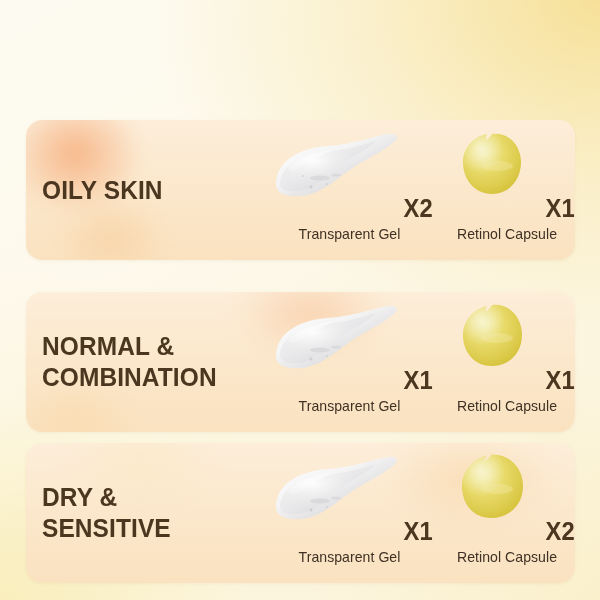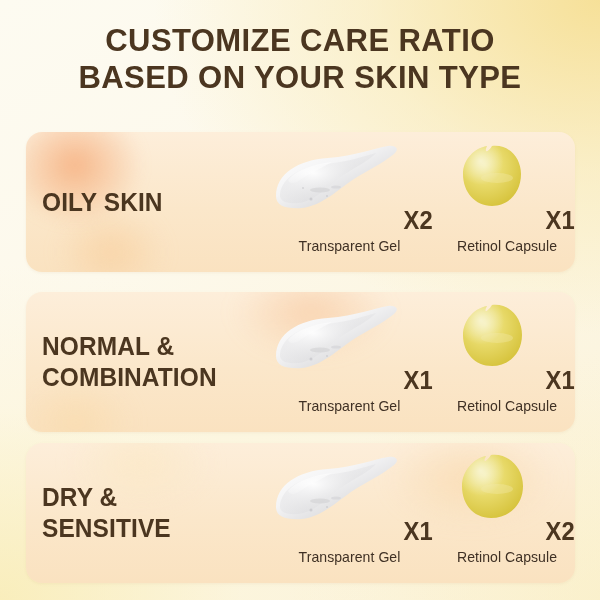--- a/index.html
+++ b/index.html
@@ -37,21 +37,21 @@
     position:absolute;left:26px;width:549px;height:140px;
     border-radius:16px;
     overflow:hidden;
     background:
       linear-gradient(180deg,#fdeeda 0%,#fbe7ca 55%,#fae2c0 100%);
     box-shadow:0 1px 3px rgba(190,150,95,.10);
   }
   .card .blob{
     position:absolute;pointer-events:none;border-radius:50%;
   }
-  .card1{top:132px;text-decoration:underline;}
+  .card1{top:120px;text-decoration:underline;}
   .card2{top:292px;text-decoration:underline;}
   .card3{top:443px;}
   
   .card1 .blob-a{
     left:-46px;top:-52px;width:190px;height:170px;
     background:radial-gradient(closest-side,rgba(243,152,94,.62),rgba(243,152,94,0) 72%);
     filter:blur(7px);
   }
   .card1 .blob-b{
     left:10px;top:60px;width:150px;height:120px;
@@ -110,24 +110,20 @@
   .product.gel .prod-label{text-align:center;}
   .product.cap .prod-label{text-align:center;}
   .gel-svg{position:absolute;left:8px;top:-2px;}
   .cap-svg{position:absolute;left:14px;top:-4px;}
 </style>
 </head>
 <body>
 
 <div id="page">
 
-  <div class="title-wrap">
-    <span class="title-line">CUSTOMIZE CARE RATIO</span>
-    <span class="title-line">BASED ON YOUR SKIN TYPE</span>
-  </div>
 
   <div class="card card1">
     <div class="blob blob-a"></div>
     <div class="blob blob-b"></div>
 
     <div class="card-title">
       <span class="tline">OILY SKIN</span>
     </div>
 
     <div class="product gel">

